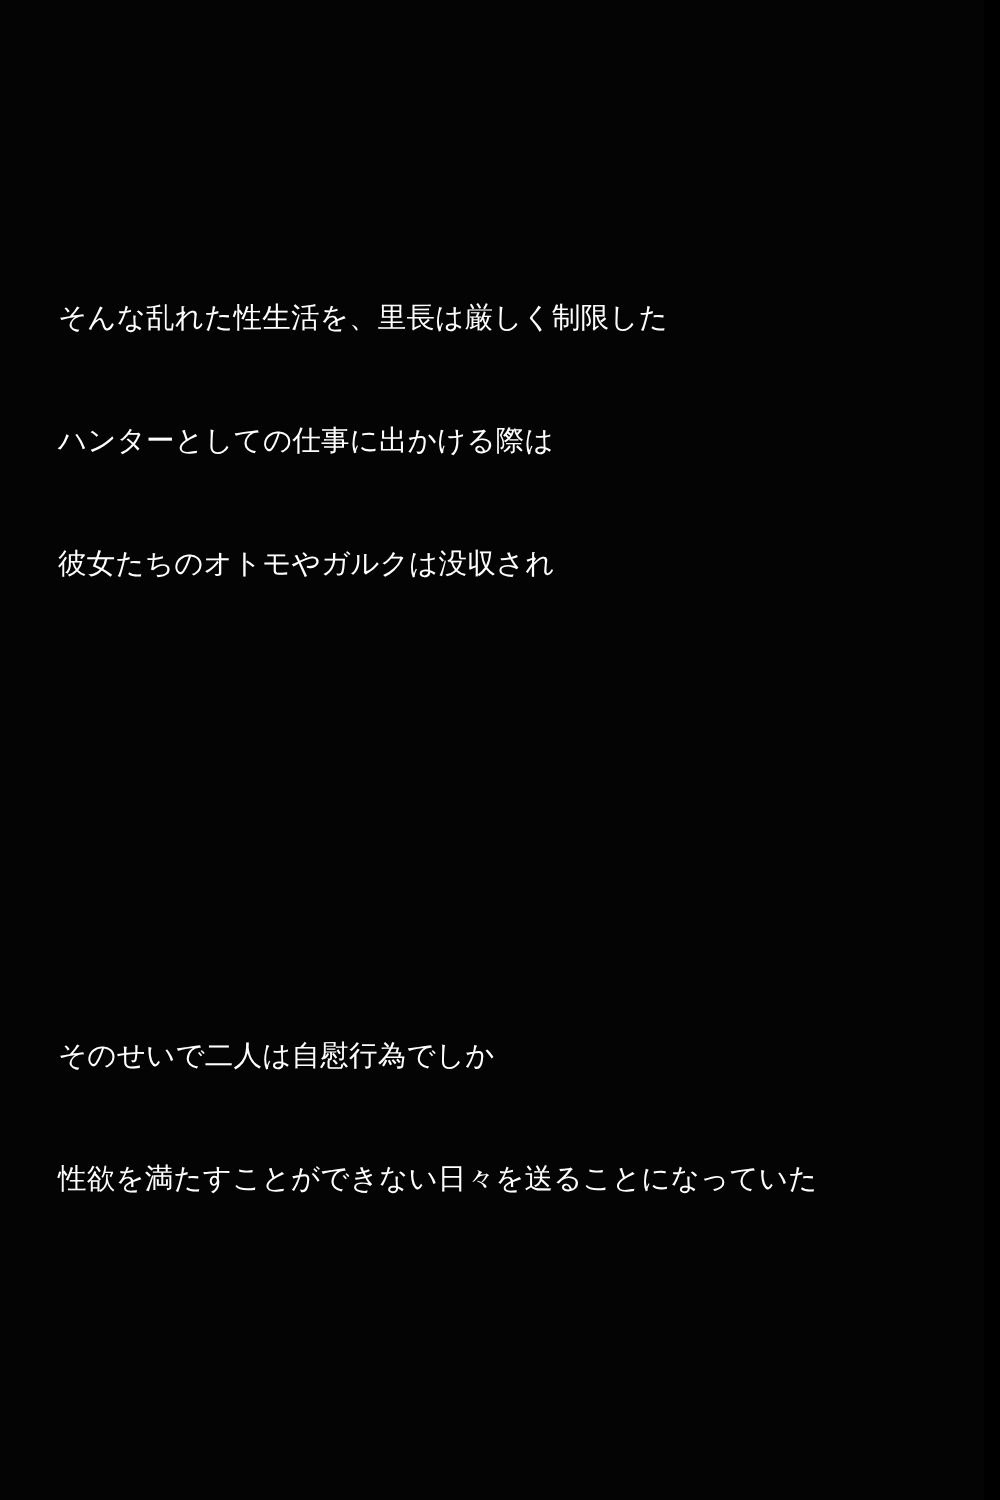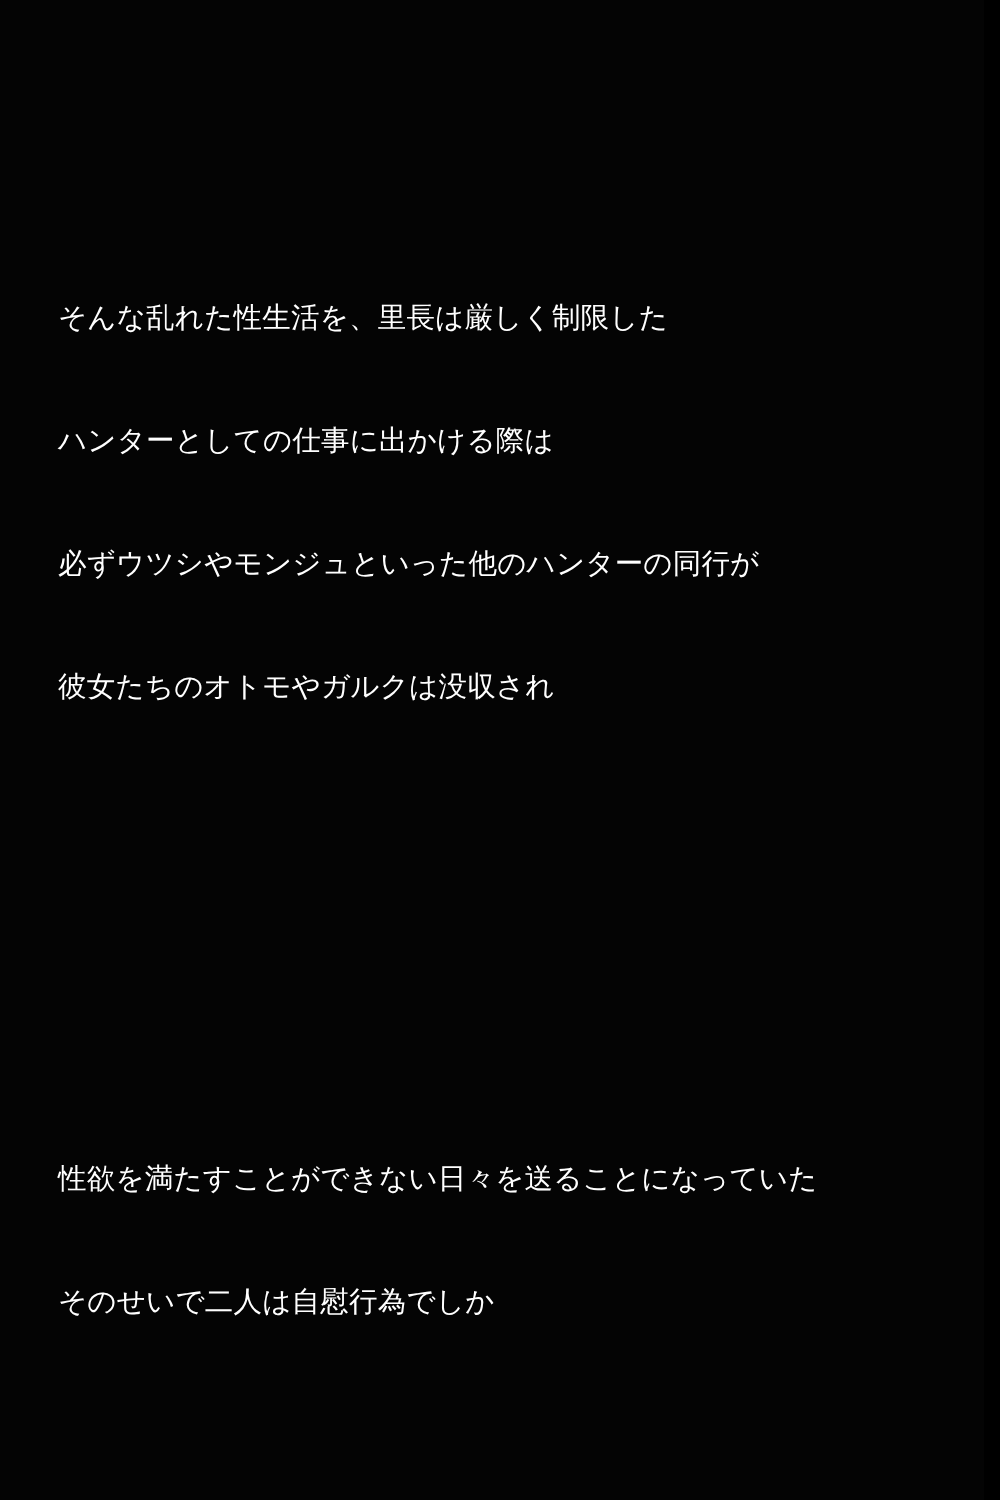--- a/index.html
+++ b/index.html
@@ -44,29 +44,28 @@
 </style>
 </head>
 <body>
 
 <div class="page">
   <div class="text-body">
 
     <div class="para">
       <span class="line">そんな乱れた性生活を、里長は厳しく制限した</span>
       <span class="line">ハンターとしての仕事に出かける際は</span>
-      <span class="line">必ずウツシやモンジュといった他のハンターの同行が</span>
       <span class="line">彼女たちのオトモやガルクは没収され</span>
     </div>
 
     <div class="gap-sm"></div>
 
     <div class="para">
+      <span class="line">そのせいで二人は自慰行為でしか</span>
       <span class="line">性欲を満たすことができない日々を送ることになっていた</span>
-      <span class="line">そのせいで二人は自慰行為でしか</span>
     </div>
 
     
     
 
     
 
     
 
     

